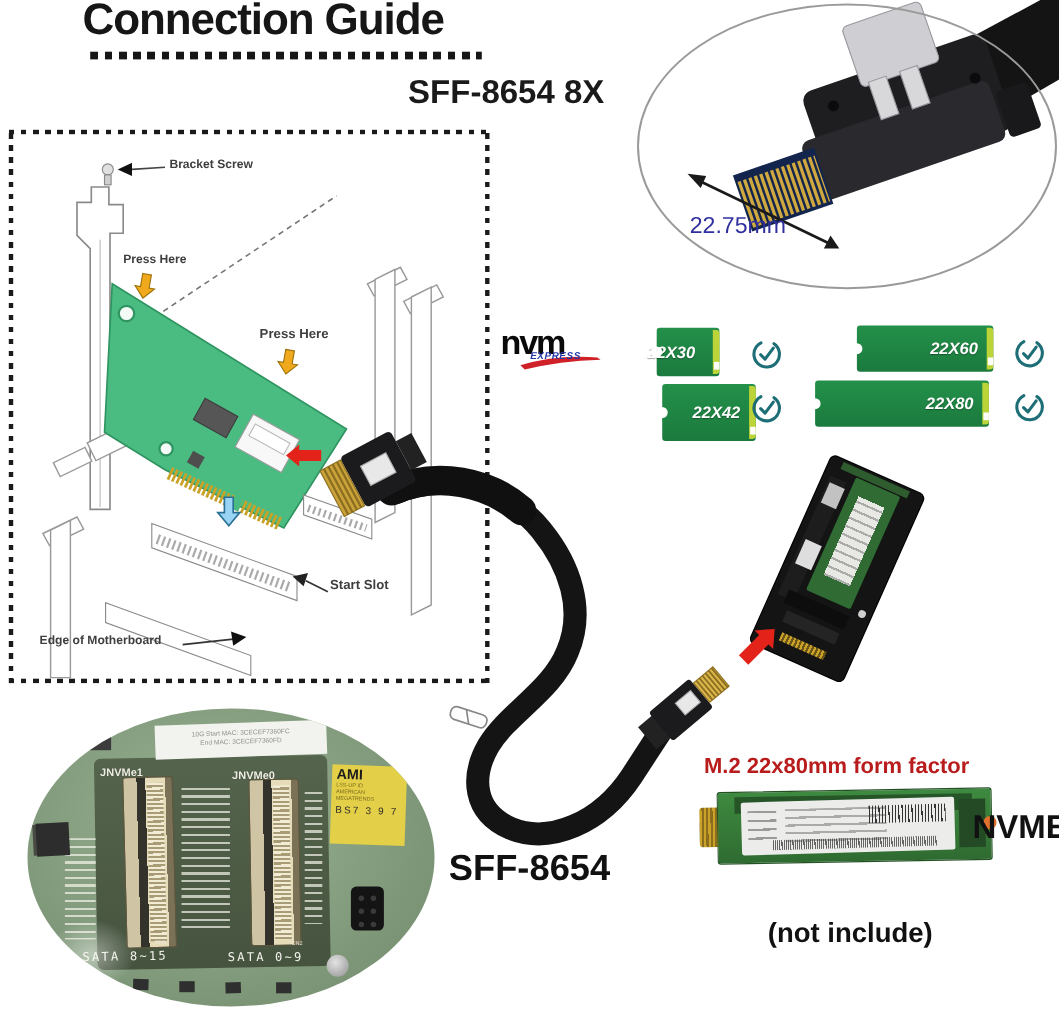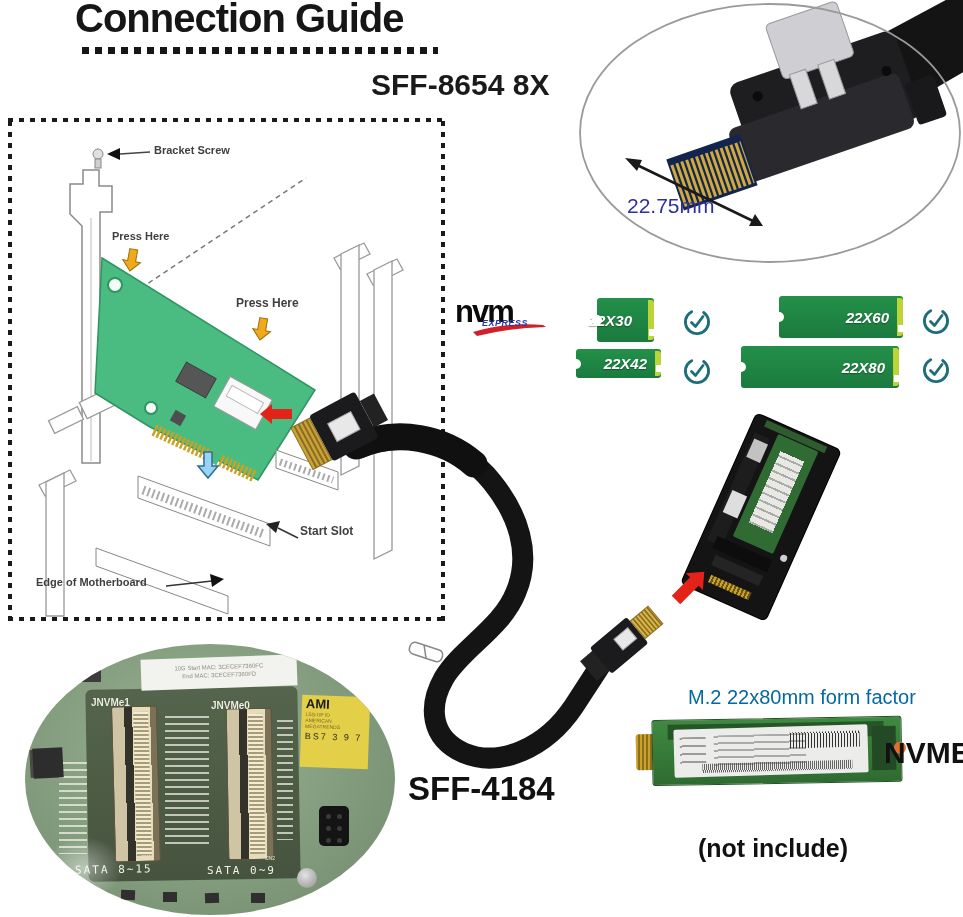--- a/index.html
+++ b/index.html
@@ -28,21 +28,21 @@
   .nvm-sub{font-size:9px;font-weight:bold;font-style:italic;color:#2438a8;letter-spacing:.5px;}
   
   .m2card{position:absolute;background:linear-gradient(180deg,#239049,#1b7a3e);
     border-radius:3px;color:#fff;font-style:italic;font-weight:bold;font-size:15px;
     display:flex;align-items:center;justify-content:flex-end;padding-right:14px;box-sizing:border-box;
     text-shadow:0 1px 1px rgba(0,0,0,.35);}
   .m2card .strip{position:absolute;right:0;top:2px;bottom:2px;width:6px;background:#bcd437;border-radius:0 3px 3px 0;}
   .m2card .strip::after{content:"";position:absolute;right:0;bottom:4px;width:5px;height:7px;background:#fff;}
   .m2card .notch{position:absolute;left:-5px;top:50%;margin-top:-5px;width:10px;height:10px;border-radius:50%;background:#fff;}
   
-  .m2-heading{font-size:20px;font-weight:normal;color:#0369a1;white-space:nowrap;margin-left:48px;}
+  .m2-heading{font-size:20px;font-weight:bold;color:#b91c1c;white-space:nowrap;}
   .nvme-label{font-size:30px;font-weight:bold;color:#111;}
   .note-label{font-size:25px;font-weight:600;color:#111;white-space:nowrap;margin-top:44px;}
   .measure{font-size:21px;color:#2f2f9e;white-space:nowrap;}
   
   .ssd{transform:rotate(-1deg);}
   .ssd .fingers{position:absolute;left:0;top:16px;width:18px;height:36px;border-radius:3px 0 0 3px;
     background:repeating-linear-gradient(90deg,#c9a227 0 2px,#8a6d1f 2px 4px);}
   .ssd .pcb{position:absolute;left:16px;top:2px;width:250px;height:66px;border-radius:3px;
     background:linear-gradient(180deg,#3e8a40,#2f6b31);border:1px solid #245225;box-sizing:border-box;}
   .ssd .dark{position:absolute;left:32px;top:7px;width:216px;height:15px;background:rgba(20,45,22,.55);}
@@ -270,21 +270,21 @@
 </svg>
 <div class="m2card" style="left:779px;top:296px;width:124px;height:42px;">
   <span>22X60</span>
   <span class="strip"></span>
     <span class="notch"></span>
 </div>
 <svg class="abs" style="left:921px;top:306px;" width="30" height="30" viewBox="0 0 30 30">
   <circle cx="15" cy="15" r="11.6" fill="none" stroke="#1d6e76" stroke-width="2.8" stroke-dasharray="60 13" stroke-linecap="round" transform="rotate(-55 15 15)"></circle>
   <path d="M9.5 15.5 L13.5 19.5 L21 9.5" fill="none" stroke="#1d6e76" stroke-width="2.8" stroke-linecap="round" stroke-linejoin="round"></path>
 </svg>
-<div class="m2card" style="left:576px;top:349px;width:85px;height:29px;">
+<div class="m2card" style="left:602px;top:349px;width:85px;height:52px;">
   <span>22X42</span>
   <span class="strip"></span>
     <span class="notch"></span>
 </div>
 <svg class="abs" style="left:682px;top:356px;" width="30" height="30" viewBox="0 0 30 30">
   <circle cx="15" cy="15" r="11.6" fill="none" stroke="#1d6e76" stroke-width="2.8" stroke-dasharray="60 13" stroke-linecap="round" transform="rotate(-55 15 15)"></circle>
   <path d="M9.5 15.5 L13.5 19.5 L21 9.5" fill="none" stroke="#1d6e76" stroke-width="2.8" stroke-linecap="round" stroke-linejoin="round"></path>
 </svg>
 <div class="m2card" style="left:741px;top:346px;width:158px;height:42px;">
   <span>22X80</span>
@@ -322,21 +322,21 @@
       <div class="lines"></div>
       <div class="barcode"></div>
       <div class="barcode2"></div>
   </div>
   <div class="chips"></div>
   <div class="orange"></div>
 </div>
 <div class="abs nvme-label" style="left:884px;top:736px;">NVME</div>
 <div class="abs note-label" style="left:698px;top:790px;">(not include)</div>
 
-<div class="abs big-label" style="left:408px;top:770px;">SFF-4184</div>
+<div class="abs big-label" style="left:408px;top:770px;">SFF-8654</div>
 
 <div class="abs mobo" style="left:25px;top:644px;width:370px;height:271px;">
   <div class="recess"></div>
   <div class="mac-label">
     <div>10G Start MAC: 3CECEF7360FC</div>
     <div>End MAC: 3CECEF7360FD</div>
   </div>
   <div class="silkcol" style="left:140px;top:72px;width:44px;height:132px;"></div>
   <div class="silkcol" style="left:252px;top:76px;width:16px;height:120px;"></div>
   <div class="silkcol" style="left:34px;top:118px;width:28px;height:92px;"></div>

